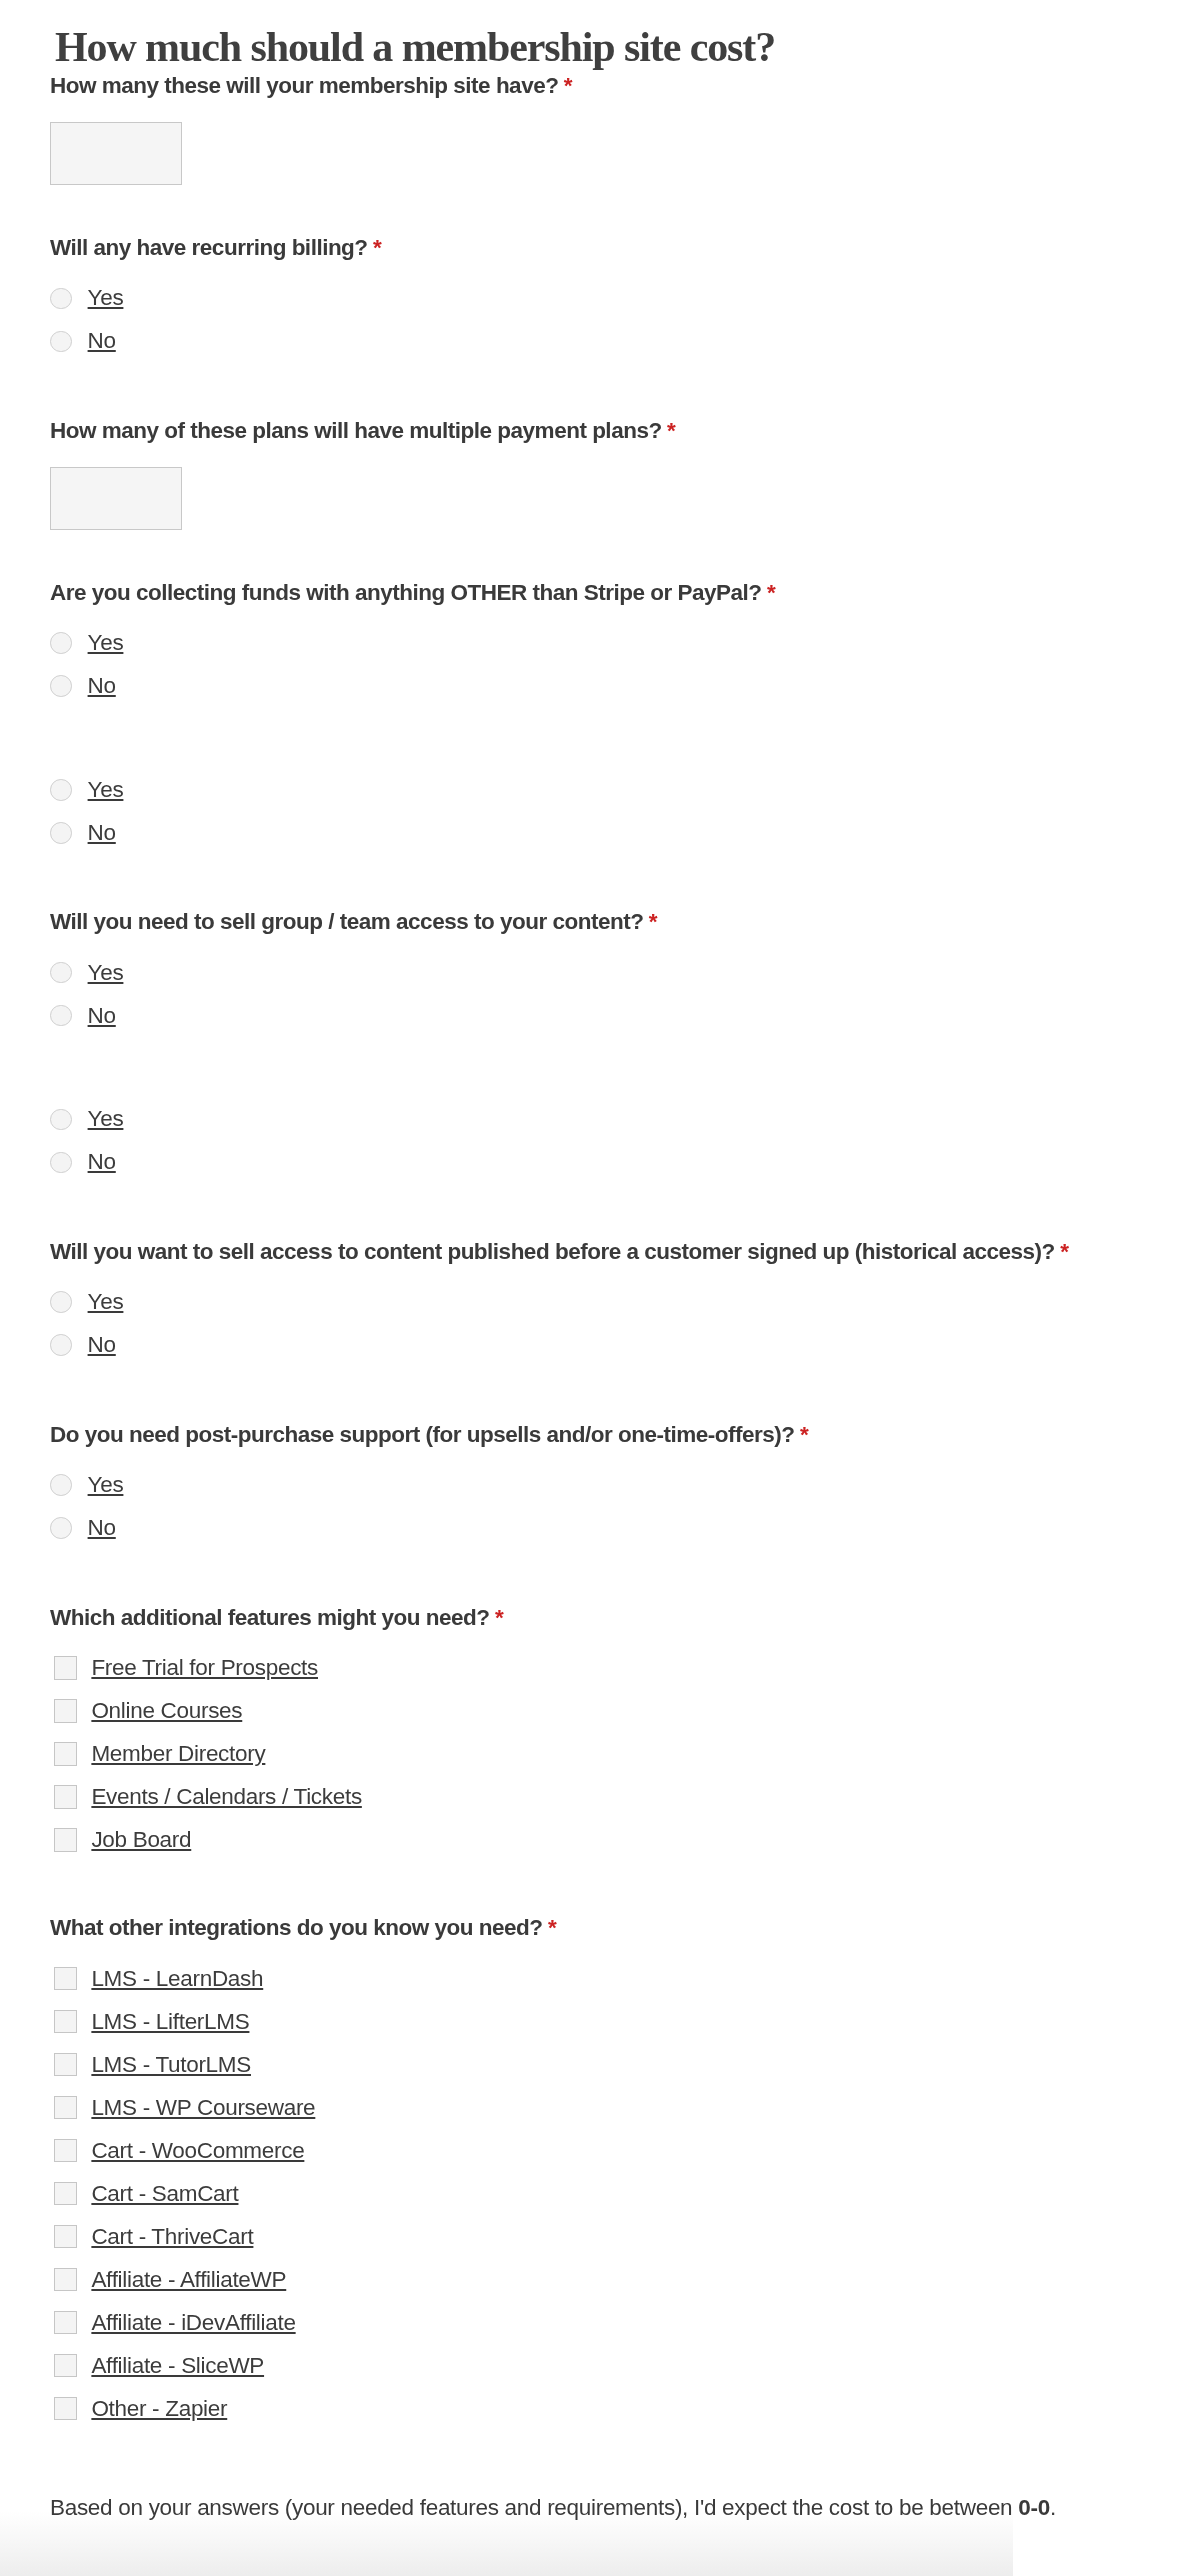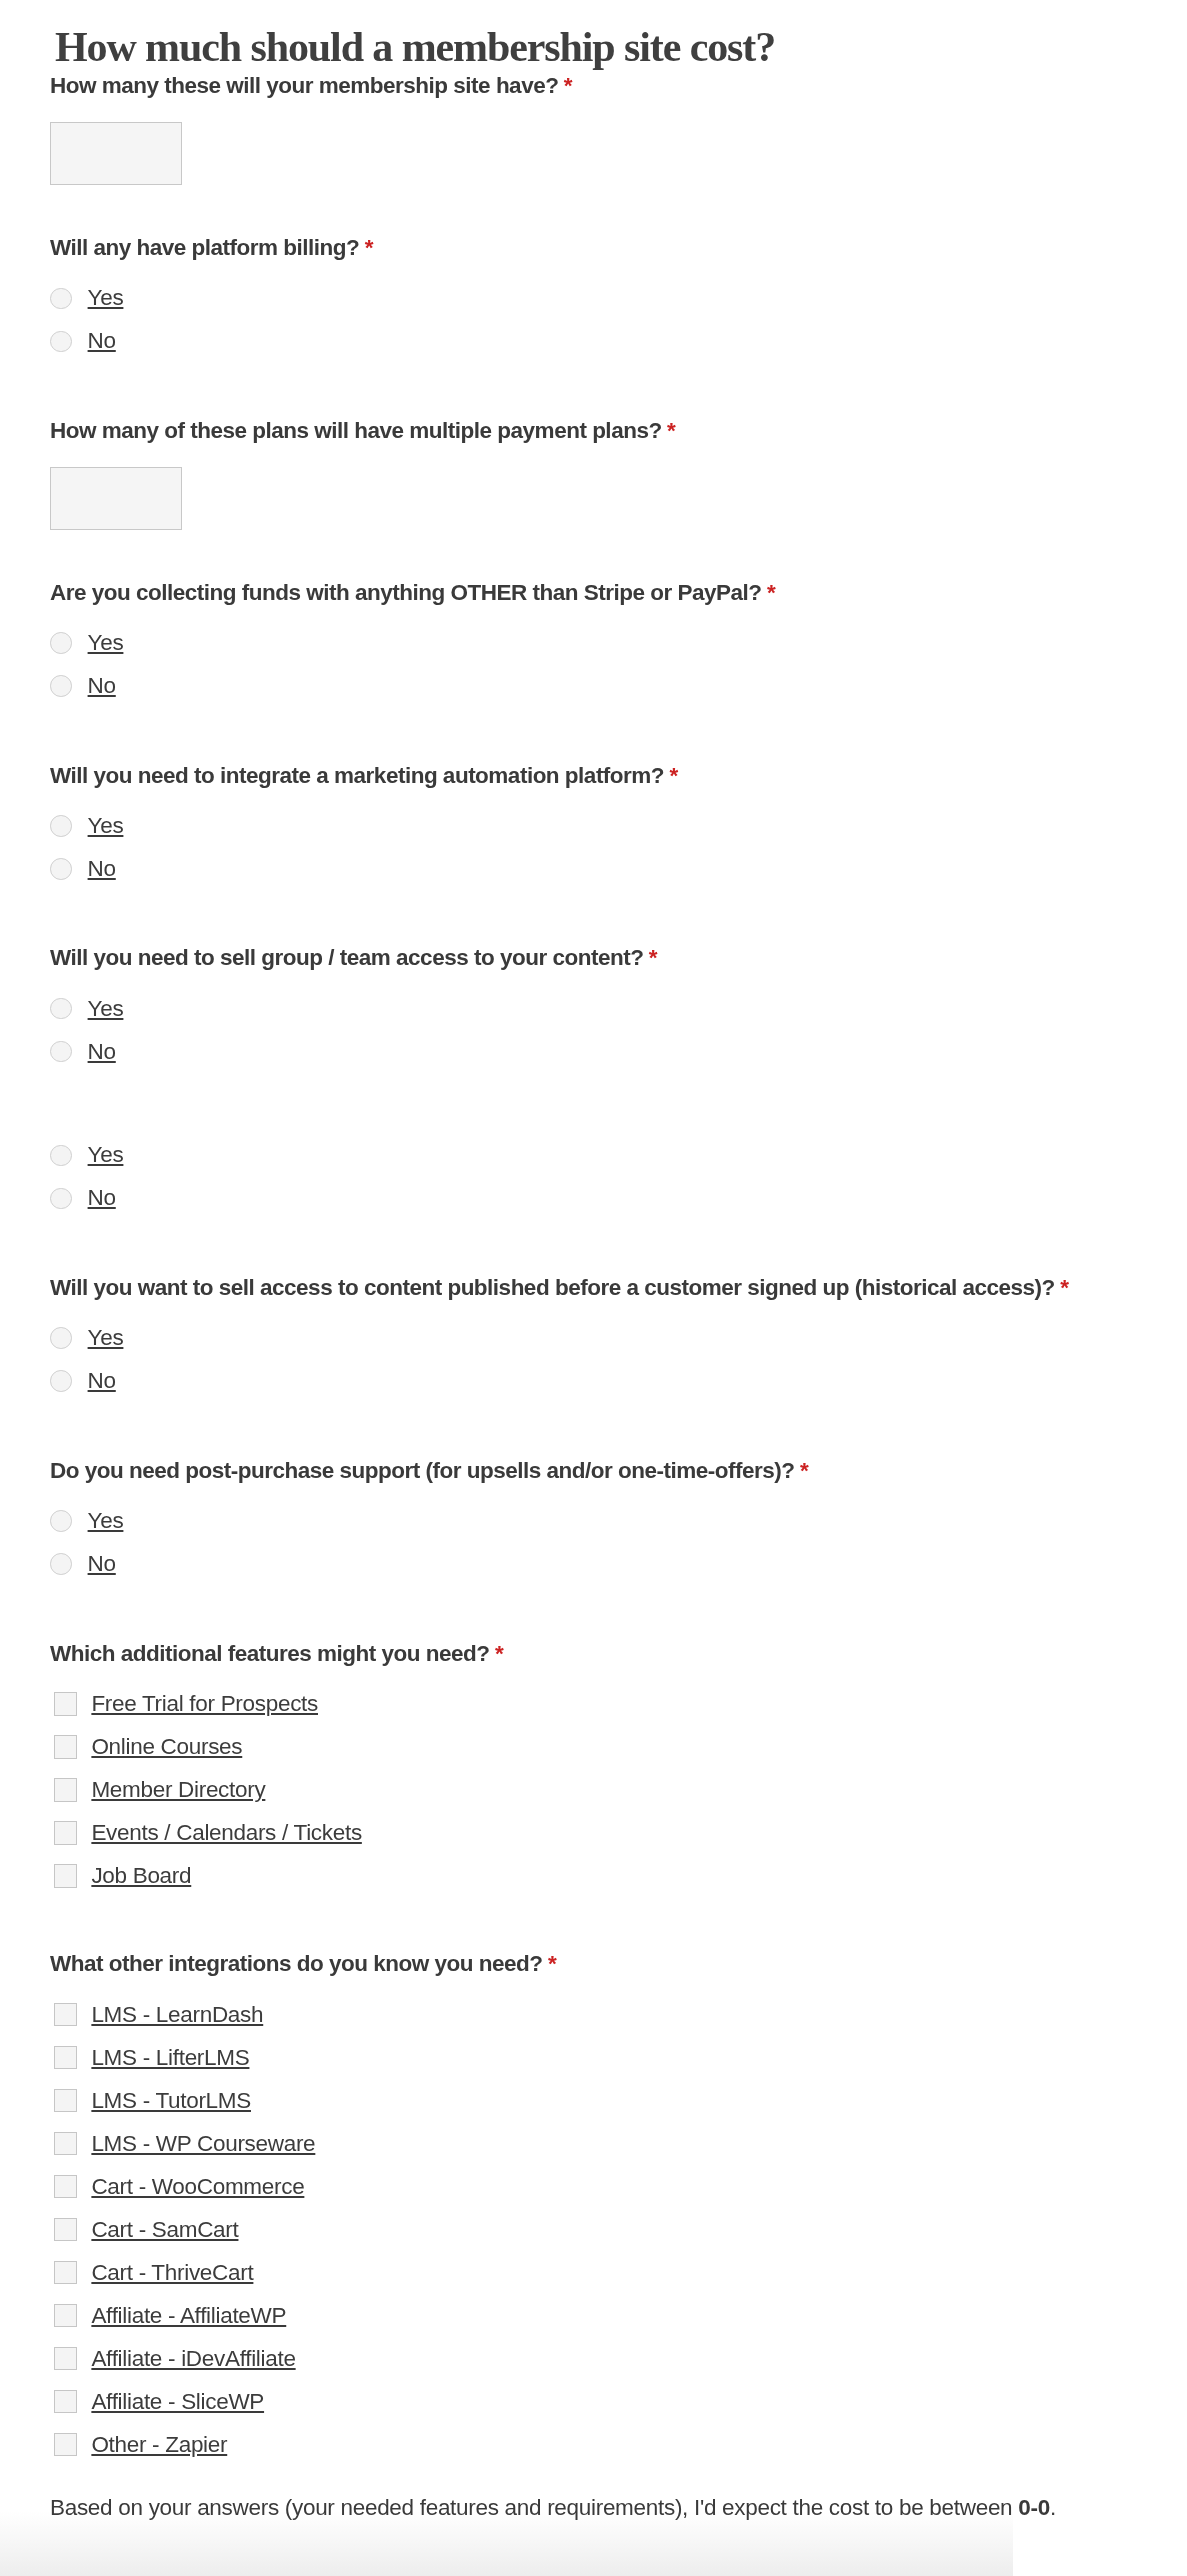--- a/index.html
+++ b/index.html
@@ -113,21 +113,21 @@
 
 <div class="form">
 
   <div class="field">
     <div class="q-label"><span>How many these will your membership site have?</span><span class="req">*</span></div>
     <input class="num-input" type="text" value="" style="">
   </div>
   <div class="gap-after-input"></div>
 
   <div class="field">
-    <div class="q-label"><span>Will any have platform billing?</span><span class="req">*</span></div>
+    <div class="q-label"><span>Will any have recurring billing?</span><span class="req">*</span></div>
     <div class="options">
       <div class="opt">
           <span class="radio"></span>
           <span class="opt-label">Yes</span>
         </div>
       <div class="opt">
           <span class="radio"></span>
           <span class="opt-label">No</span>
         </div>
     </div>
@@ -149,21 +149,20 @@
         </div>
       <div class="opt">
           <span class="radio"></span>
           <span class="opt-label">No</span>
         </div>
     </div>
   </div>
   <div class="gap-after-radio"></div>
 
   <div class="field">
-    <div class="q-label"><span>Will you need to integrate a marketing automation platform?</span><span class="req">*</span></div>
     <div class="options">
       <div class="opt">
           <span class="radio"></span>
           <span class="opt-label">Yes</span>
         </div>
       <div class="opt">
           <span class="radio"></span>
           <span class="opt-label">No</span>
         </div>
     </div>

